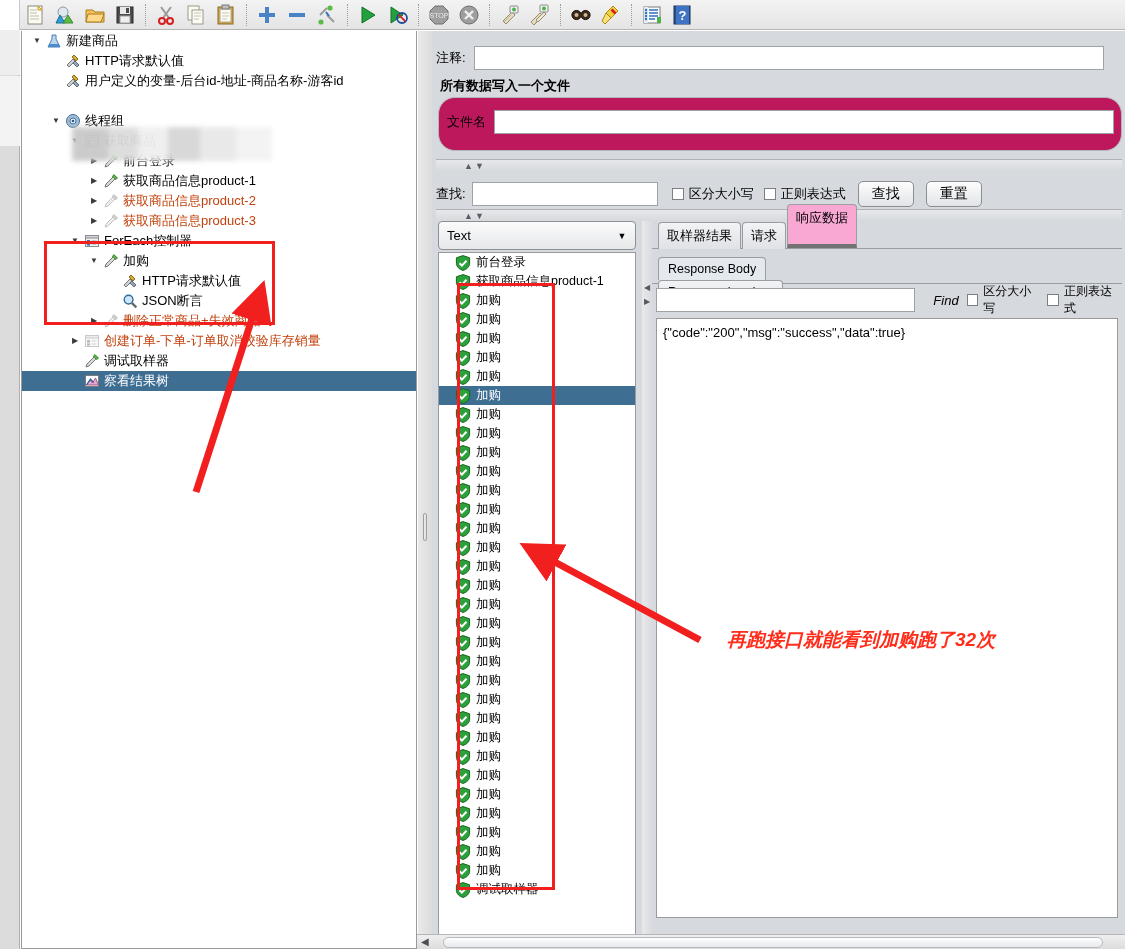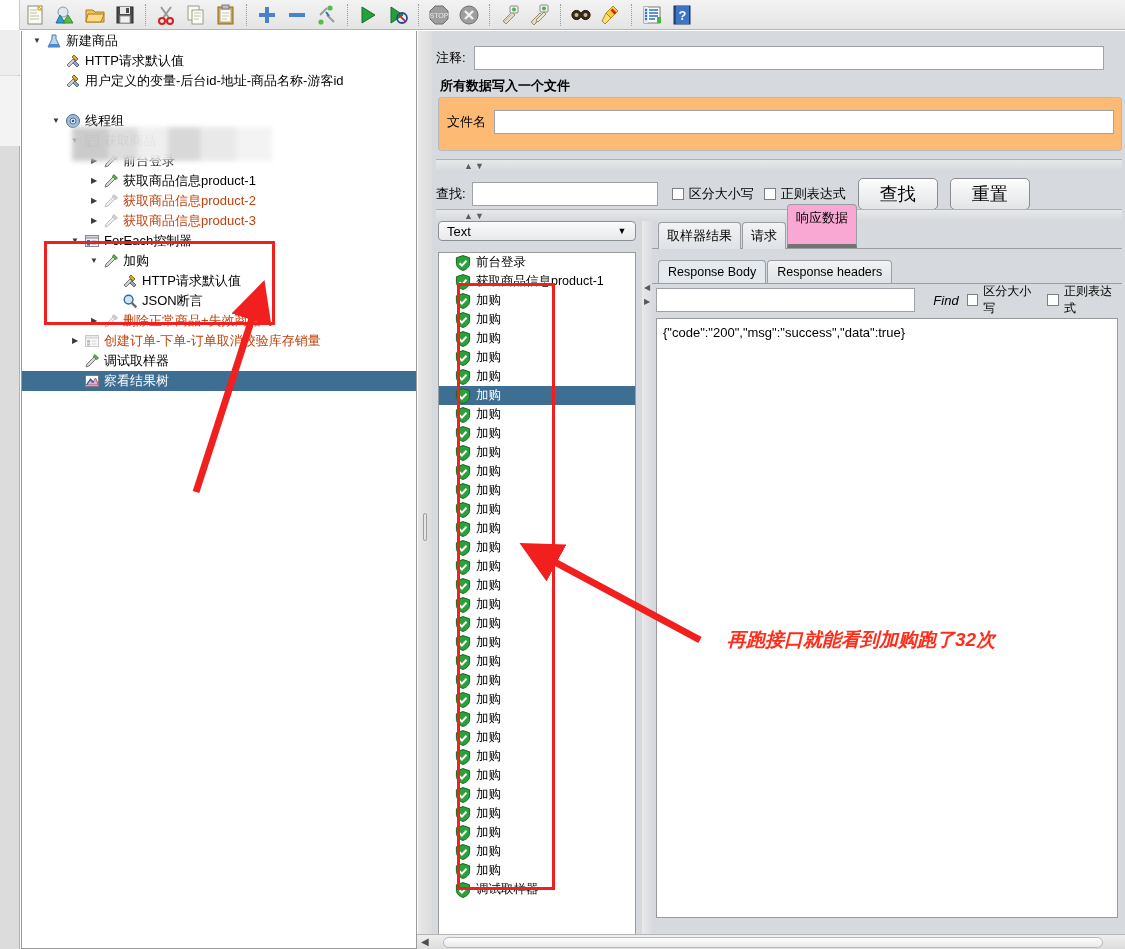--- a/index.html
+++ b/index.html
@@ -78,43 +78,43 @@
     position:absolute; left:4px; top:14px; width:686px; height:26px;
     display:flex; align-items:center;
   }
   .lbl { font-size:13px; color:#000; }
   .field {
     background:#fff; border:1px solid #9fa3a8; height:24px;
   }
   .section-title { position:absolute; left:8px; top:46px; font-size:13px; font-weight:bold; color:#000; }
   .group-box {
     position:absolute; left:6px; top:66px; width:684px; height:54px;
-    border:1px solid #b4b8bd; border-radius:3px; background:#fdba74;
+    border:1px solid #b4b8bd; border-radius:17px; background:#be185d;
   }
   .group-box .ginner { position:absolute; left:8px; top:12px; display:flex; align-items:center; }
 
   .hsplit-a { position:absolute; left:4px; top:128px; width:686px; height:14px;
      background:linear-gradient(#e6e8ea,#d4d7db); border-top:1px solid #aeb2b7; }
   .hsplit-a .arrows { position:absolute; left:28px; top:1px; font-size:9px; color:#5a5e63; letter-spacing:2px;}
   .search-bar { position:absolute; left:4px; top:146px; width:686px; height:34px; display:flex; align-items:center; }
   .btn {
     border:1px solid #8a8e93; border-radius:5px;
     background:linear-gradient(#fdfdfd,#e2e4e7);
-    font-size:18px; padding:3px 21px; color:#000; cursor:default;
+    font-size:14px; padding:3px 13px; color:#000; cursor:default;
   }
   .cbx { width:12px; height:12px; border:1px solid #7b7f84; background:#fff; display:inline-block; }
 
   .hsplit-b { position:absolute; left:4px; top:178px; width:686px; height:14px;
      background:linear-gradient(#e6e8ea,#d4d7db); border-top:1px solid #aeb2b7;}
   .hsplit-b .arrows { position:absolute; left:28px; top:1px; font-size:9px; color:#5a5e63; letter-spacing:2px;}
 
   
   .res-col { position:absolute; left:6px; top:190px; width:204px; height:728px; }
   .combo {
-    width:198px; height:20px; border:1px solid #8c9095; border-radius:4px;
+    width:198px; height:29px; border:1px solid #8c9095; border-radius:4px;
     background:linear-gradient(#fbfbfb,#e6e8ea);
     display:flex; align-items:center; justify-content:space-between;
     font-size:13px; padding:0 2px 0 8px;
   }
   .combo .arrow { width:22px; text-align:center; font-size:9px; }
   .res-list {
     position:absolute; left:0; top:31px; width:198px; height:692px;
     background:#fff; border:1px solid #9a9a9a; overflow:hidden;
   }
   .res-row { height:19px; line-height:19px; font-size:12.5px; display:flex; align-items:center;
@@ -130,21 +130,21 @@
   
   .detail { position:absolute; left:220px; top:190px; width:470px; height:728px; }
   .tabs { display:flex; align-items:flex-end; height:27px; padding-left:6px; }
   .tab {
     font-size:13px; padding:4px 8px 4px 8px; border:1px solid #9a9ea3; border-bottom:none;
     border-radius:4px 4px 0 0; background:linear-gradient(#f2f3f5,#dfe2e6); margin-right:1px;
     position:relative; top:1px;
   }
   .tab.active { background:#f9a8d4; border-bottom:4px solid #737373; top:0; padding-bottom:17px; }
   .tabs-line { height:1px; background:#9a9ea3; }
-  .subtabs { display:flex; align-items:flex-end; height:26px; padding-left:6px; margin-top:8px; }
+  .subtabs { display:flex; align-items:flex-start; height:26px; padding-left:6px; margin-top:8px;flex-direction:column; }
   .subtab {
     font-size:12.5px; padding:4px 9px; border:1px solid #9a9ea3; border-bottom:none;
     border-radius:4px 4px 0 0; background:linear-gradient(#f2f3f5,#dfe2e6); margin-right:1px;
   }
   .subtab.active { background:#e3e9ee; }
   .find-bar { display:flex; align-items:center; height:28px; margin-top:2px; padding-left:4px; }
   .body-box { margin:4px 4px 0 4px; height:600px; background:#fff; border:1px solid #9a9a9a;
      font-size:13px; padding:6px 6px; color:#000; }
 
   

